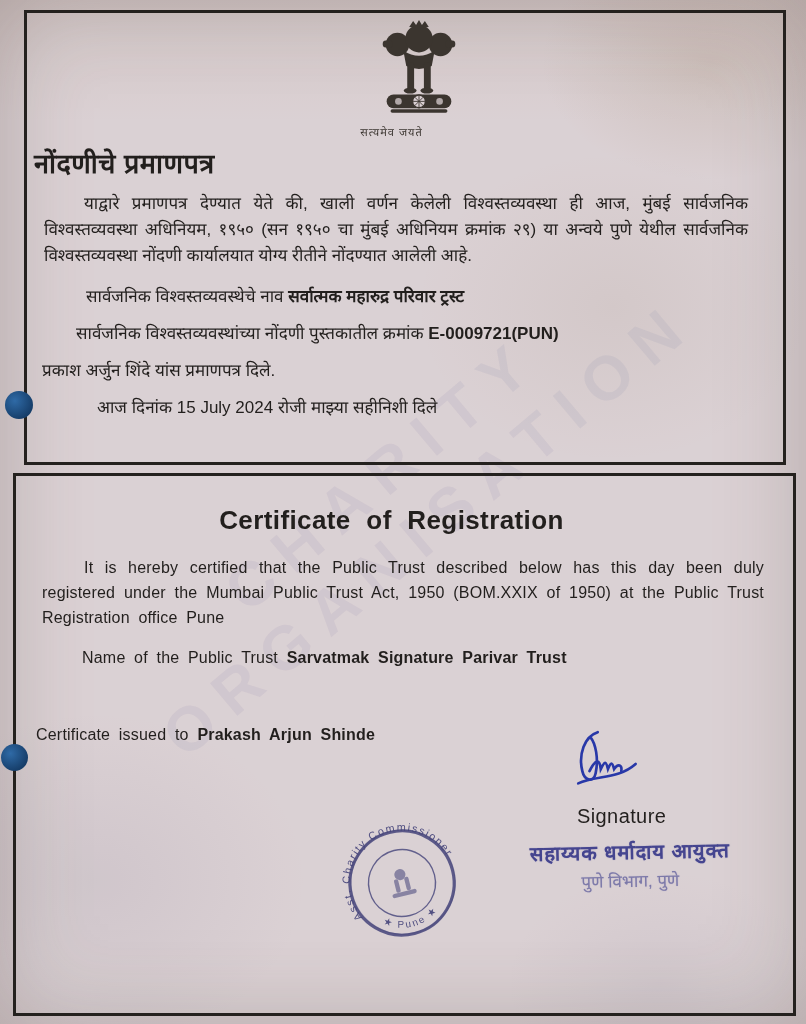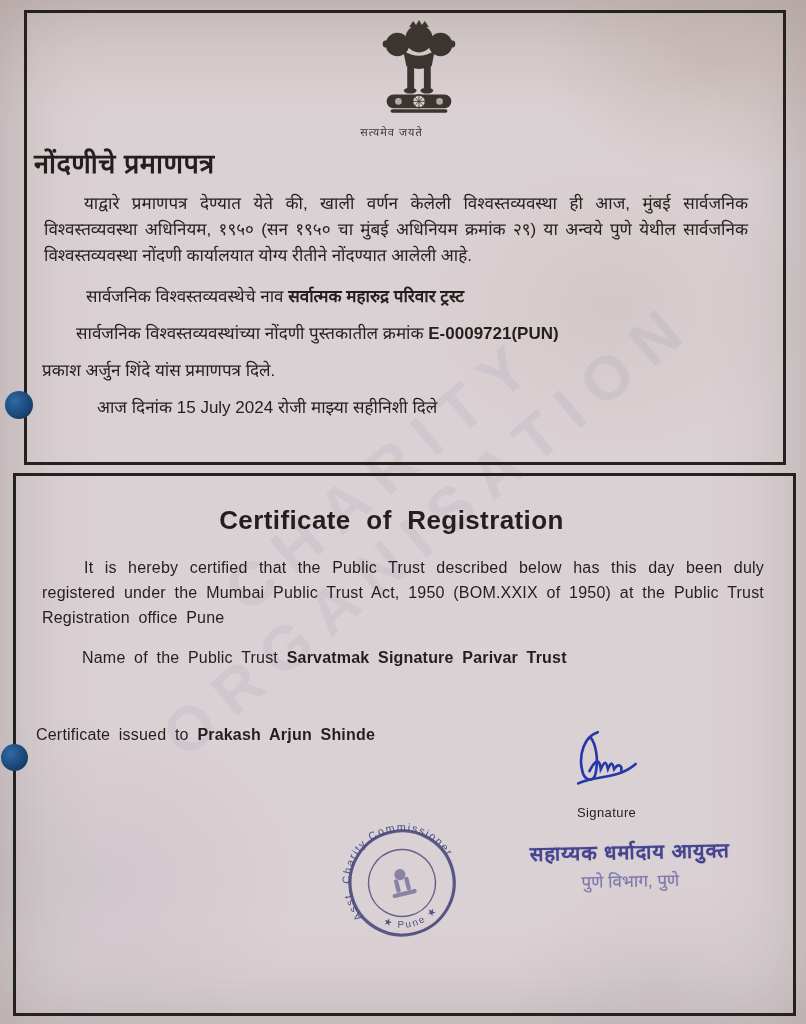--- a/index.html
+++ b/index.html
@@ -21,21 +21,21 @@
   .box-bottom{left:13px;top:473px;width:777px;height:537px;}
   .abs{position:absolute;white-space:nowrap;}
   .para{position:absolute;white-space:normal;text-align:justify;}
   .dev{font-size:17px;line-height:26px;}
   .eng{font-size:16px;line-height:25px;letter-spacing:.2px;word-spacing:4px;}
   .title-dev{font-size:27px;font-weight:bold;letter-spacing:.5px;}
   .title-eng{font-size:26px;font-weight:bold;letter-spacing:.4px;word-spacing:8px;}
   .b{font-weight:bold;}
   .center{left:0;width:771px;text-align:center;margin-left:6px;}
   .motto{font-size:11px;letter-spacing:1px;color:#3a342f;}
-  .sig-label{font-size:13px;letter-spacing:.4px;word-spacing:2px;}
+  .sig-label{font-size:20px;letter-spacing:.4px;word-spacing:2px;}
   .officer-stamp{left:505px;width:250px;text-align:center;color:#45458f;
     transform:rotate(-1.2deg);text-shadow:0 0 1px rgba(80,80,160,.55);}
   .officer-line1{font-size:20px;font-weight:bold;letter-spacing:1px;}
   .officer-line2{font-size:17px;opacity:.62;margin-top:4px;}
   .watermark{
     position:absolute;left:-120px;top:430px;width:1050px;text-align:center;
     font-size:62px;font-weight:bold;letter-spacing:16px;
     color:rgba(105,95,150,0.09);transform:rotate(-40deg);pointer-events:none;
   }
   .dot{position:absolute;border-radius:50%;

